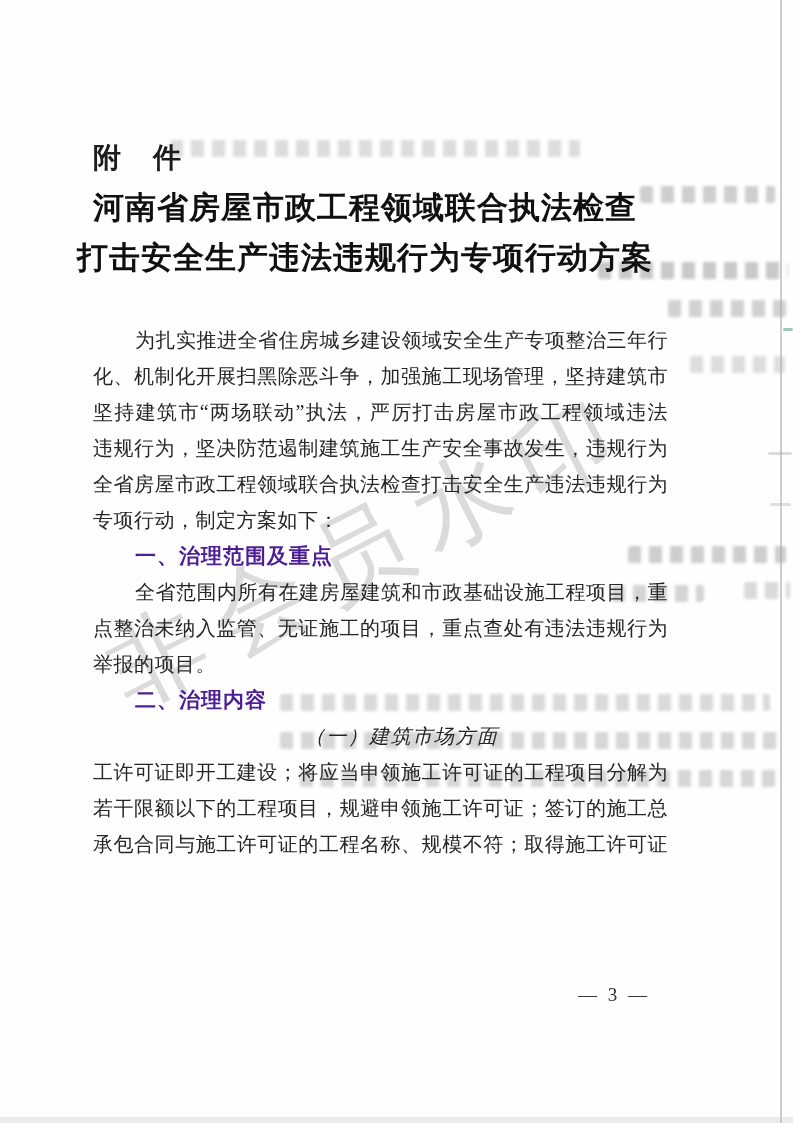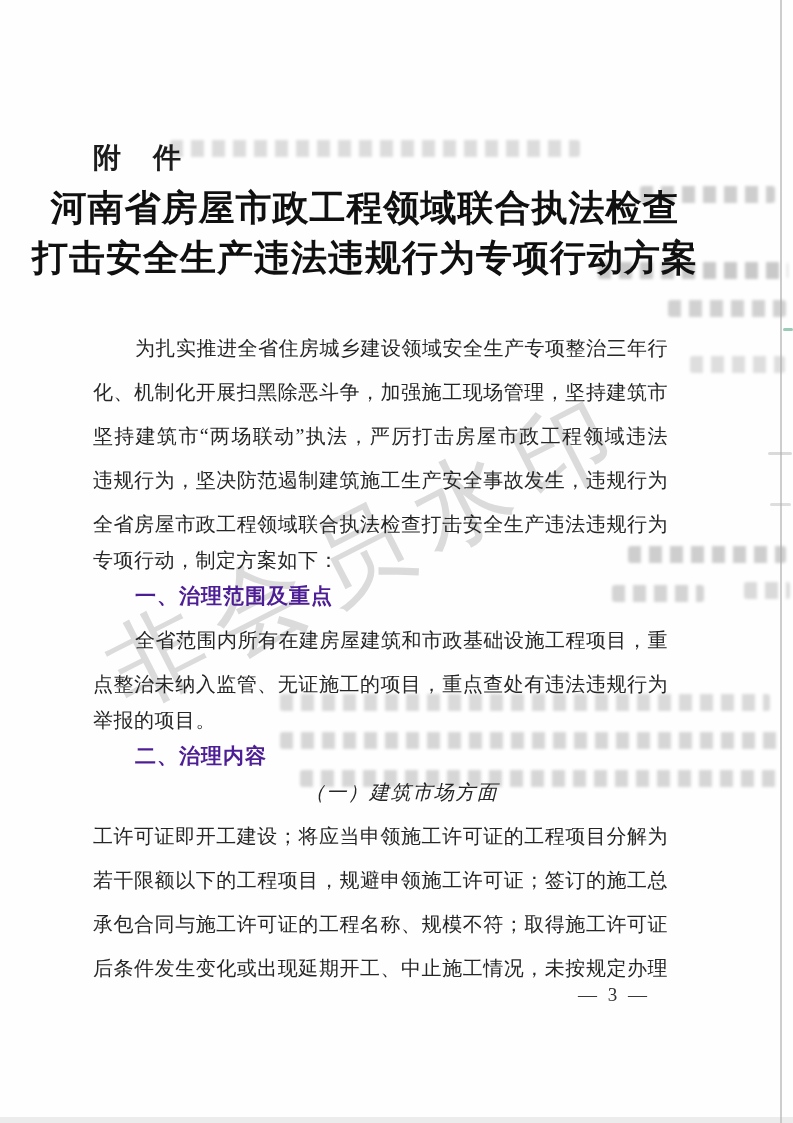--- a/index.html
+++ b/index.html
@@ -26,31 +26,31 @@
       rgba(62,62,62,0.55) 0px 13px, rgba(0,0,0,0) 13px 21px);
   }
   .attachment {
     position:absolute; left:93px; top:139px; z-index:2;
     font-family:"Liberation Sans", sans-serif; font-weight:600;
     font-size:28px; color:#1c1c1c; letter-spacing:2px;
   }
   .title {
     position:absolute; left:0; top:183px; width:730px; margin:0; z-index:2;
     text-align:center; font-family:"Liberation Serif", serif;
-    font-weight:700; font-size:36px; line-height:50px;
+    font-weight:700; font-size:31px; line-height:50px;
     letter-spacing:1px; color:#101010;
   }
   .title-line { display:block; }
   .content { position:absolute; left:93px; top:322px; width:575px; z-index:2; }
   .line {
     font-size:20px; line-height:36px; height:36px;
     color:#262626; font-family:"Liberation Serif", serif;
     letter-spacing:0.5px;
   }
-  .line.fill { text-align:justify; text-align-last:justify;margin-top:8px; }
+  .line.fill { text-align:justify; text-align-last:justify; }
   .line.indent { text-indent:42px; }
   .line.heading {
     font-family:"Liberation Sans", sans-serif; font-weight:700;
     font-size:21px; color:#4c1d95; letter-spacing:1px;
   }
   .line.kaiti { font-style:italic; letter-spacing:1.5px;text-align:center; }
   .pagenum {
     position:absolute; left:0; top:983px; width:650px; z-index:2;
     text-align:right; font-size:19px; line-height:24px;
     letter-spacing:3px; color:#2e2e2e;
@@ -107,21 +107,20 @@
       <div class="line body">专项行动，制定方案如下：</div>
       <div class="line heading indent">一、治理范围及重点</div>
       <div class="line body indent fill">全省范围内所有在建房屋建筑和市政基础设施工程项目，重</div>
       <div class="line body fill">点整治未纳入监管、无证施工的项目，重点查处有违法违规行为</div>
       <div class="line body">举报的项目。</div>
       <div class="line heading indent">二、治理内容</div>
       <div class="line kaiti indent">（一）建筑市场方面</div>
       <div class="line body fill">工许可证即开工建设；将应当申领施工许可证的工程项目分解为</div>
       <div class="line body fill">若干限额以下的工程项目，规避申领施工许可证；签订的施工总</div>
       <div class="line body fill">承包合同与施工许可证的工程名称、规模不符；取得施工许可证</div>
-      <div class="line body fill">后条件发生变化或出现延期开工、中止施工情况，未按规定办理</div>
     </div>
 
   <div class="pagenum">— 3 —</div>
 
   <div class="scan-vline"></div>
   <div class="scan-bottom"></div>
   <div class="scan-tick tick-1"></div>
   <div class="scan-tick tick-2"></div>
   <div class="scan-tick tick-3"></div>
 

